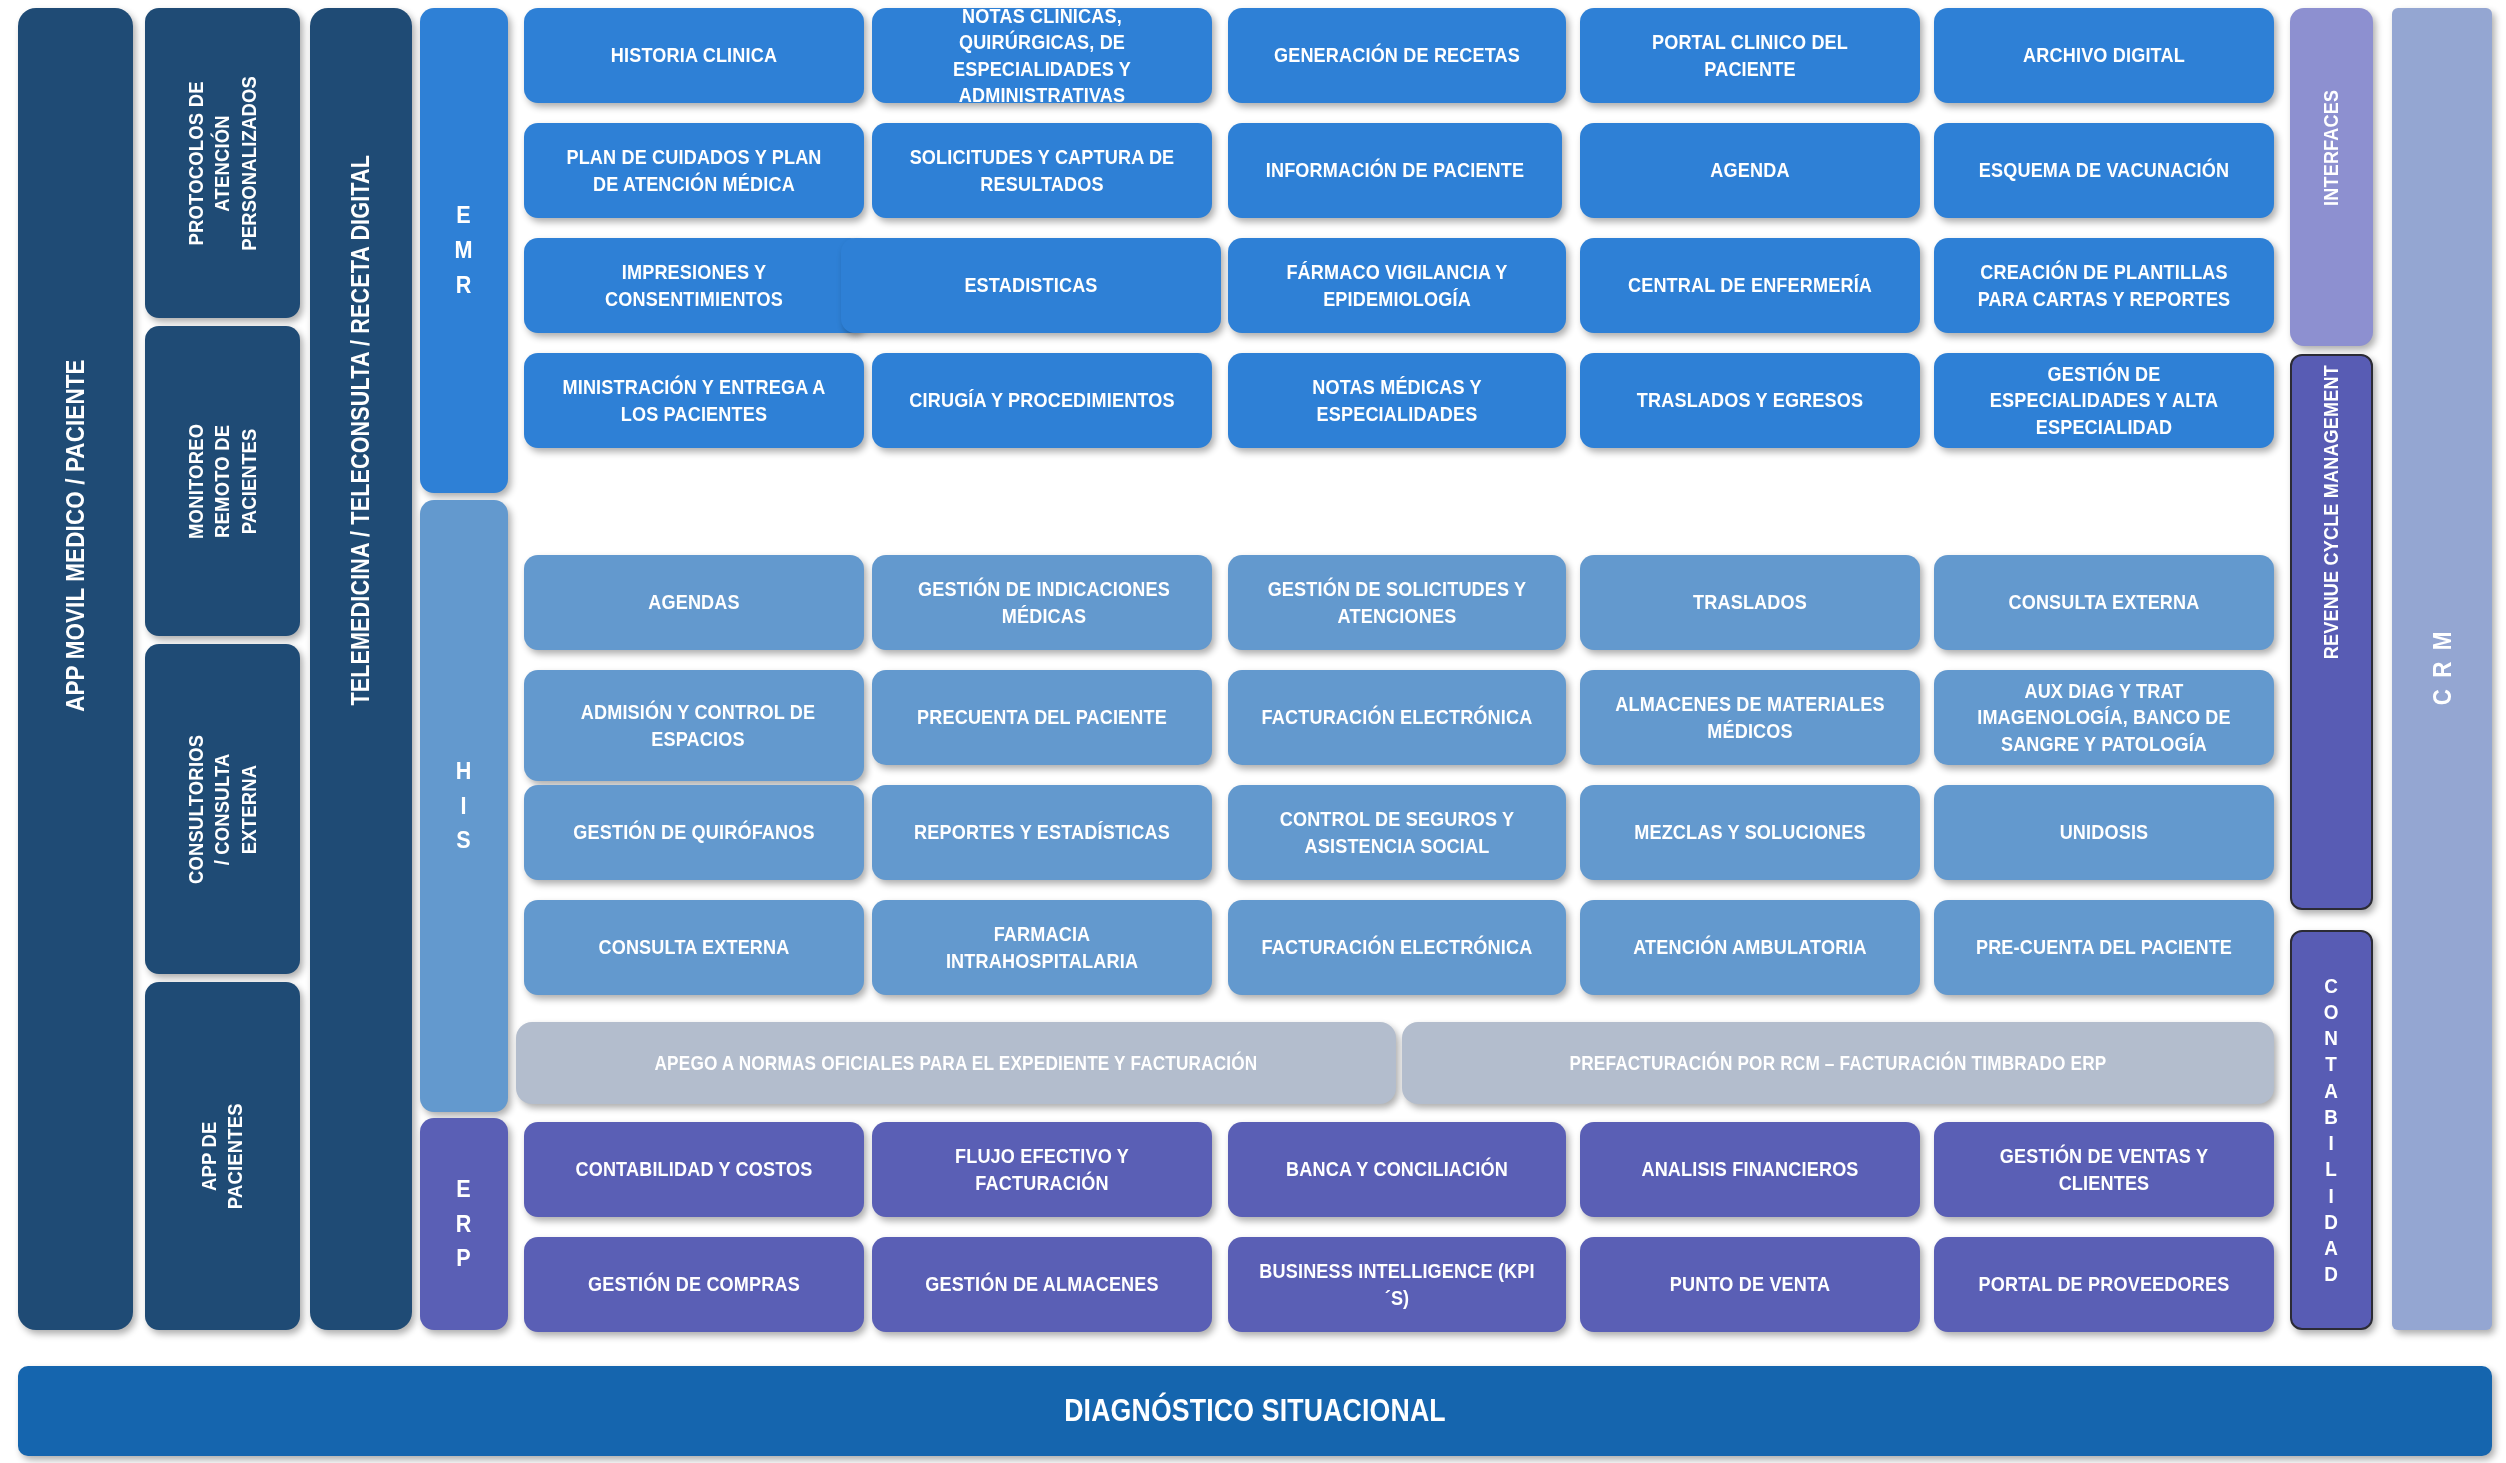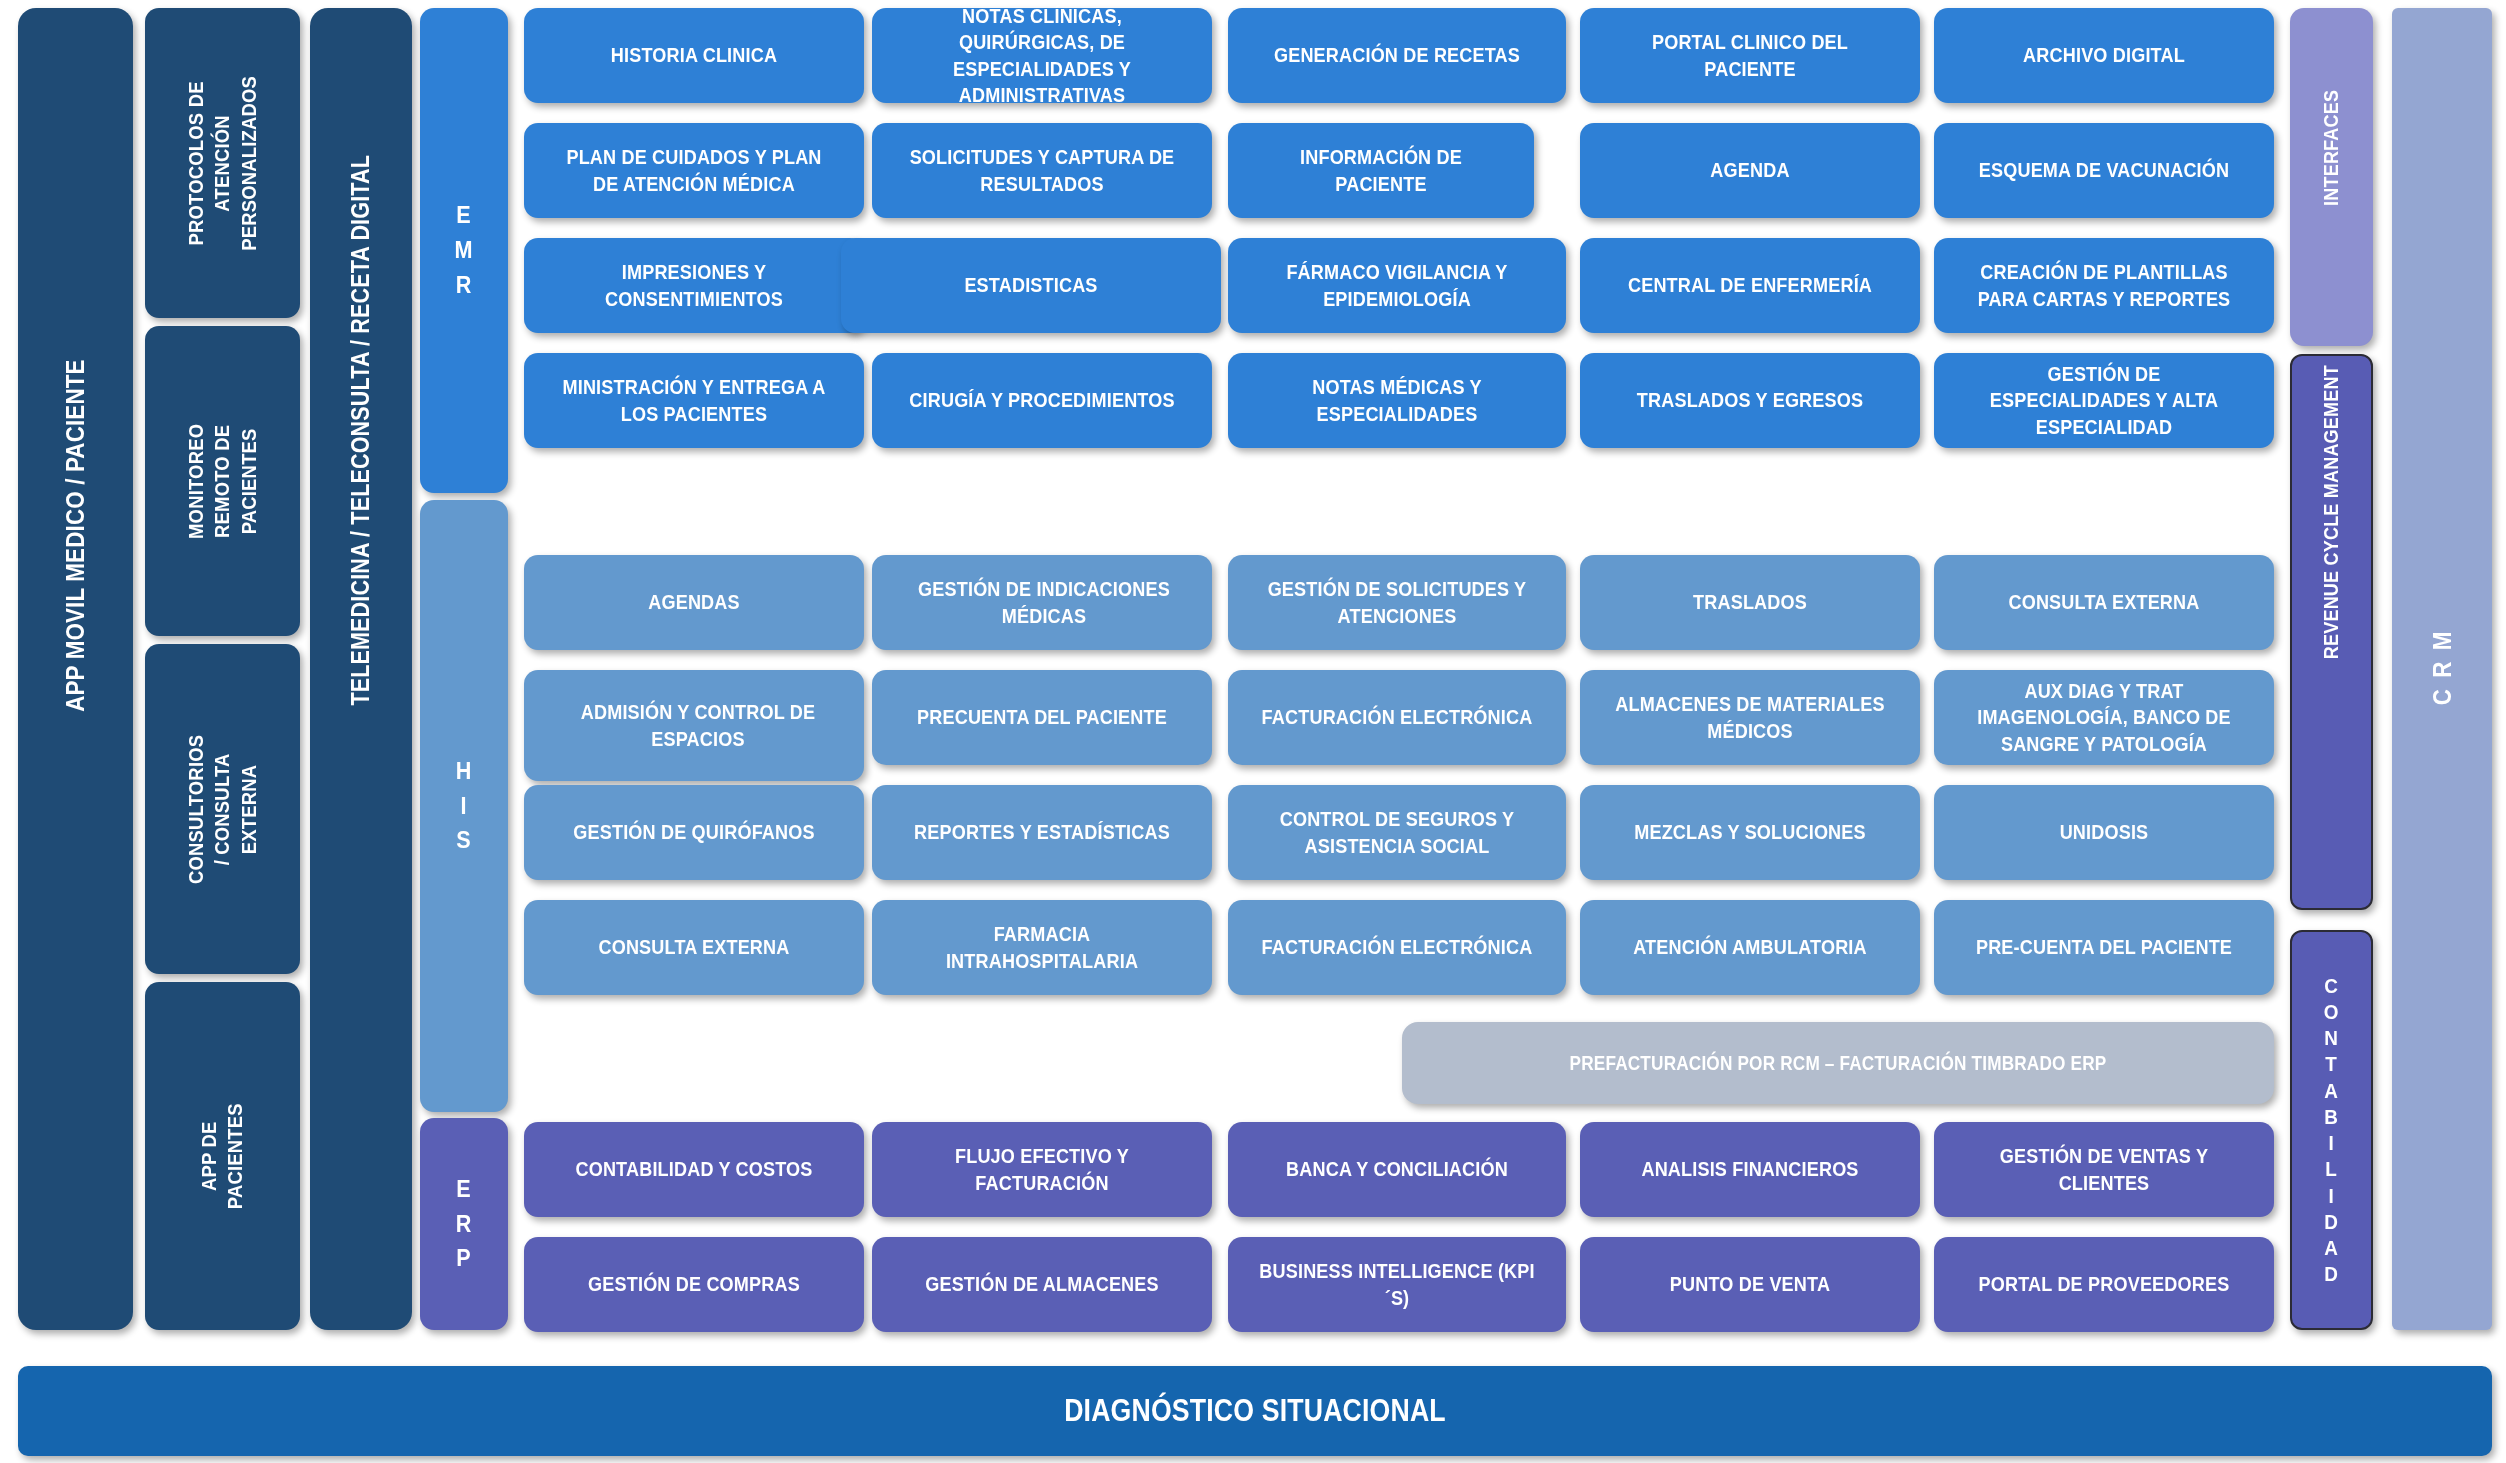--- a/index.html
+++ b/index.html
@@ -113,21 +113,21 @@
       </div>
       <div class="box emr" style="left: 1934px; width: 340px; top: 8px; height: 95px; font-size: 21px;">
         <span>ARCHIVO DIGITAL</span>
       </div>
       <div class="box emr" style="left: 524px; width: 340px; top: 123px; height: 95px; font-size: 21px;">
         <span>PLAN DE CUIDADOS Y PLAN DE ATENCIÓN MÉDICA</span>
       </div>
       <div class="box emr" style="left: 872px; width: 340px; top: 123px; height: 95px; font-size: 21px;">
         <span>SOLICITUDES Y CAPTURA DE RESULTADOS</span>
       </div>
-      <div class="box emr" style="left: 1228px; width: 306px; top: 123px; height: 95px; font-size: 21px;">
+      <div class="box emr" style="left: 1228px; width: 334px; top: 123px; height: 95px; font-size: 21px;">
         <span>INFORMACIÓN DE PACIENTE</span>
       </div>
       <div class="box emr" style="left: 1580px; width: 340px; top: 123px; height: 95px; font-size: 21px;">
         <span>AGENDA</span>
       </div>
       <div class="box emr" style="left: 1934px; width: 340px; top: 123px; height: 95px; font-size: 21px;">
         <span>ESQUEMA DE VACUNACIÓN</span>
       </div>
       <div class="box emr" style="left: 524px; width: 340px; top: 238px; height: 95px; font-size: 21px;">
         <span>IMPRESIONES Y CONSENTIMIENTOS</span>
@@ -218,20 +218,23 @@
         <span>FACTURACIÓN ELECTRÓNICA</span>
       </div>
       <div class="box his" style="left: 1580px; width: 340px; top: 900px; height: 95px; font-size: 21px;">
         <span>ATENCIÓN AMBULATORIA</span>
       </div>
       <div class="box his" style="left: 1934px; width: 340px; top: 900px; height: 95px; font-size: 21px;">
         <span>PRE-CUENTA DEL PACIENTE</span>
       </div>
     </div>
 
+  <div class="box gray" style="left:516px;top:1022px;width:880px;height:82px;border-radius:16px;font-size:20px;">
+    <span>APEGO A NORMAS OFICIALES PARA EL EXPEDIENTE Y FACTURACIÓN</span>
+  </div>
   <div class="box gray" style="left:1402px;top:1022px;width:872px;height:82px;border-radius:16px;font-size:20px;">
     <span>PREFACTURACIÓN POR RCM – FACTURACIÓN TIMBRADO ERP</span>
   </div>
 
   <div id="erp-grid">
       <div class="box erp" style="left: 524px; width: 340px; top: 1122px; height: 95px; font-size: 21px;">
         <span>CONTABILIDAD Y COSTOS</span>
       </div>
       <div class="box erp" style="left: 872px; width: 340px; top: 1122px; height: 95px; font-size: 21px;">
         <span>FLUJO EFECTIVO Y FACTURACIÓN</span>

